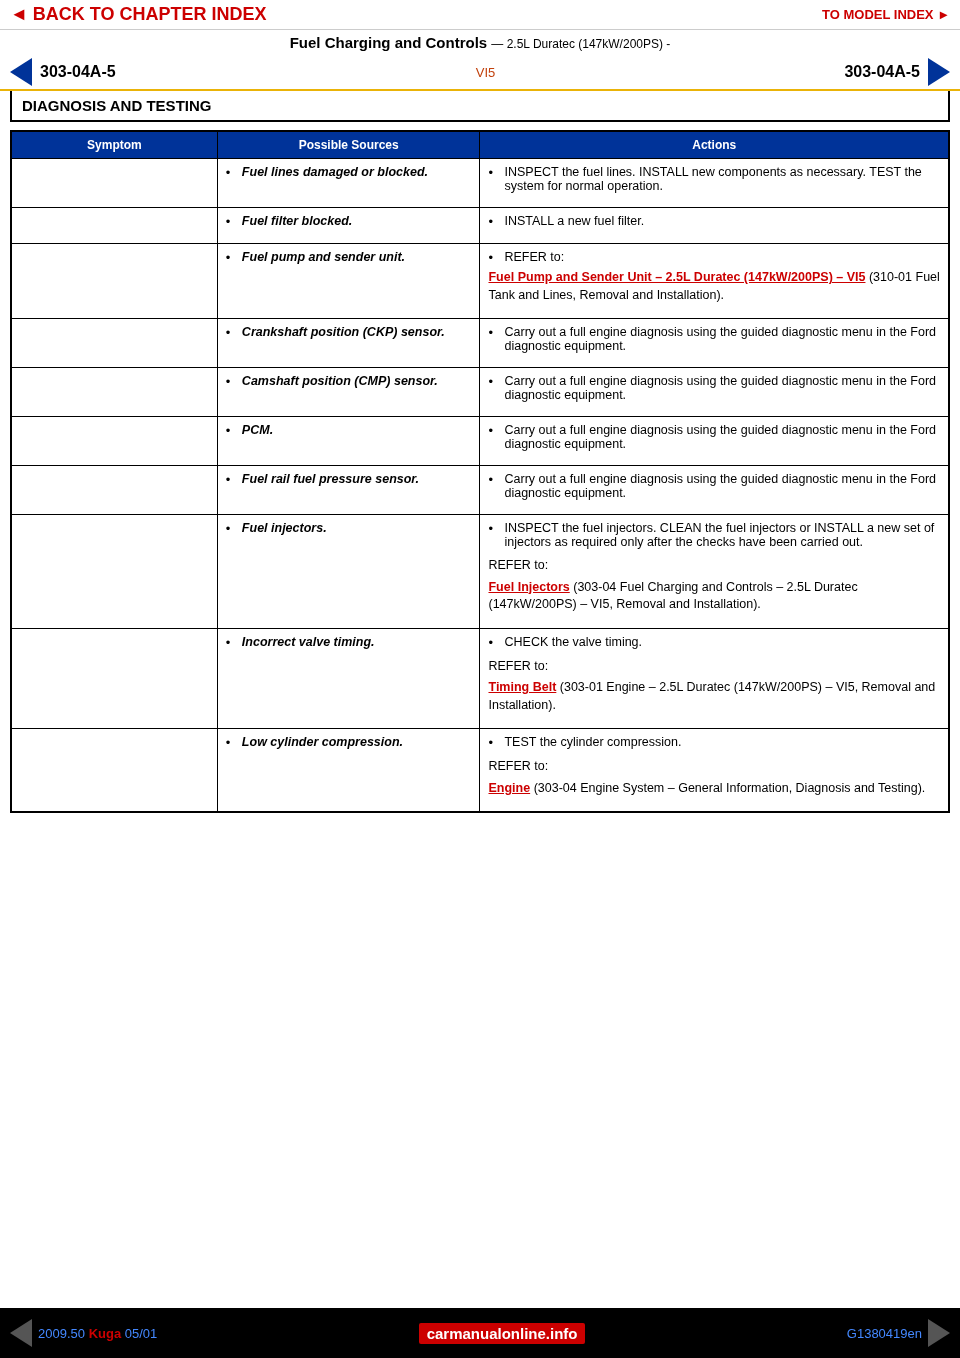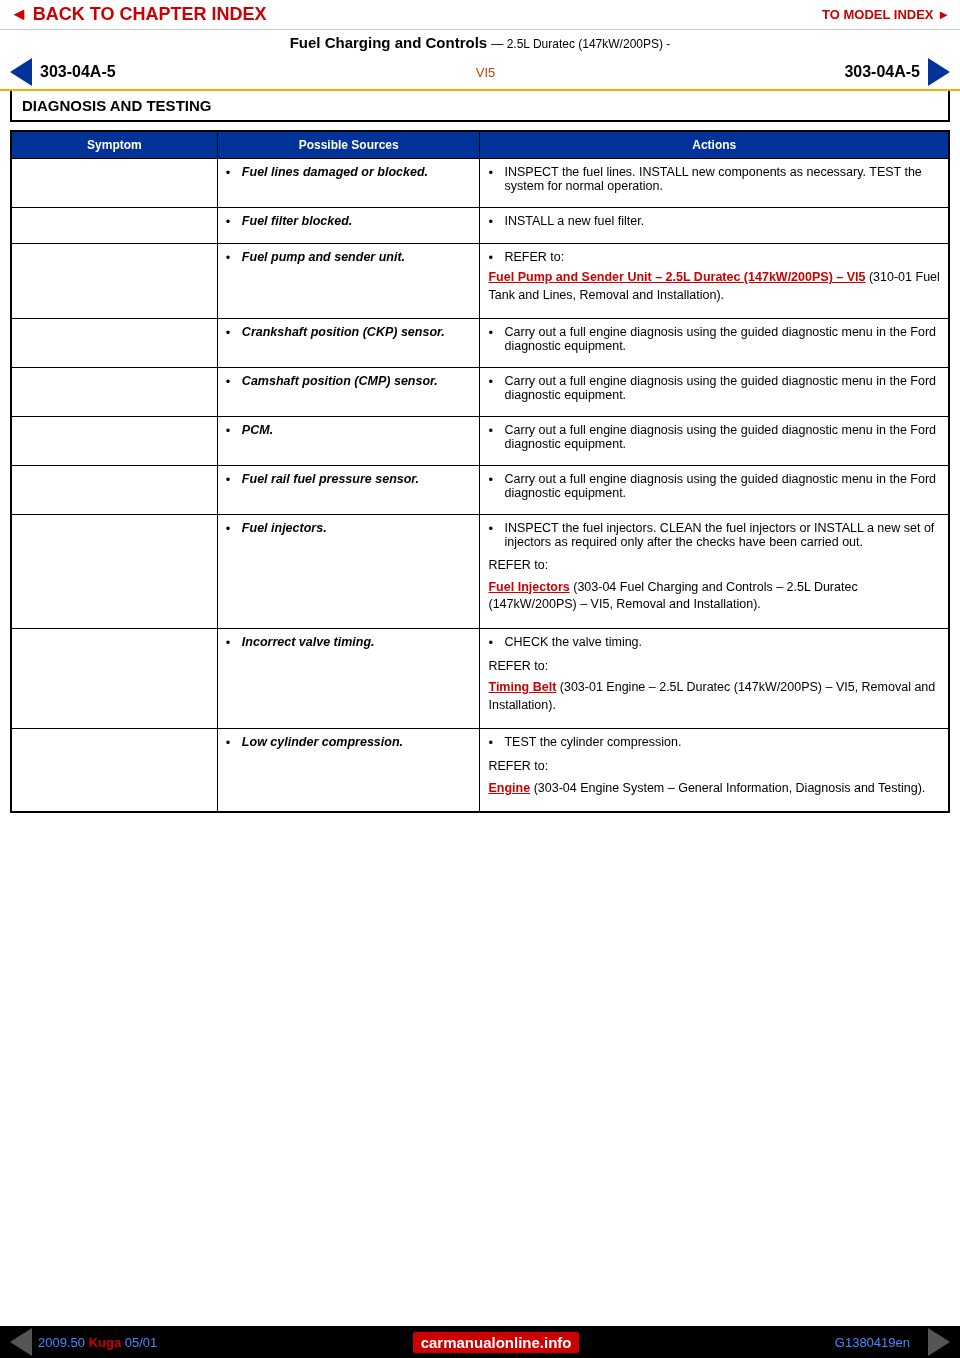--- a/index.html
+++ b/index.html
@@ -412,31 +412,31 @@
               <p class="action-text">REFER to:</p>
               <p class="action-text"><span class="link-red">Engine</span><span> (303-04 Engine System – General Information, Diagnosis and Testing).</span></p>
             </div>
           </td>
         </tr>
       </tbody>
   </table>
 </div>
 
 <div style="height:60px;"></div>
-<div style="position:fixed;bottom:0;left:0;right:0;background:#000;height:32px;display:flex;align-items:center;justify-content:space-between;padding:0 10px;">
+<div style="position:fixed;bottom:0;left:0;right:0;background:#000;height:50px;display:flex;align-items:center;justify-content:space-between;padding:0 10px;">
   <div style="display:flex;align-items:center;gap:6px;">
     <div class="nav-arrows-left" style="border-right-color:#555;"></div>
     <span style="color:#4488ff;font-size:13px;cursor:pointer;">
       <span style="color:#4488ff;">2009.50</span>
       <span> </span>
       <span style="color:#cc0000;font-weight:bold;">Kuga</span>
       <span> </span>
       <span style="color:#4488ff;">05/01</span>
     </span>
   </div>
   <div style="position:relative;">
     <span style="background:#cc0000;color:#fff;font-size:15px;padding:2px 8px;font-weight:bold;border-radius:2px;">carmanualonline.info</span>
   </div>
-  <div style="display:flex;align-items:center;gap:18px;">
+  <div style="display:flex;align-items:center;gap:6px;">
     <span style="color:#4488ff;font-size:13px;">G1380419en</span>
     <div class="nav-arrows-right" style="border-left-color:#555;"></div>
   </div>
 </div>
 
 </body></html>

